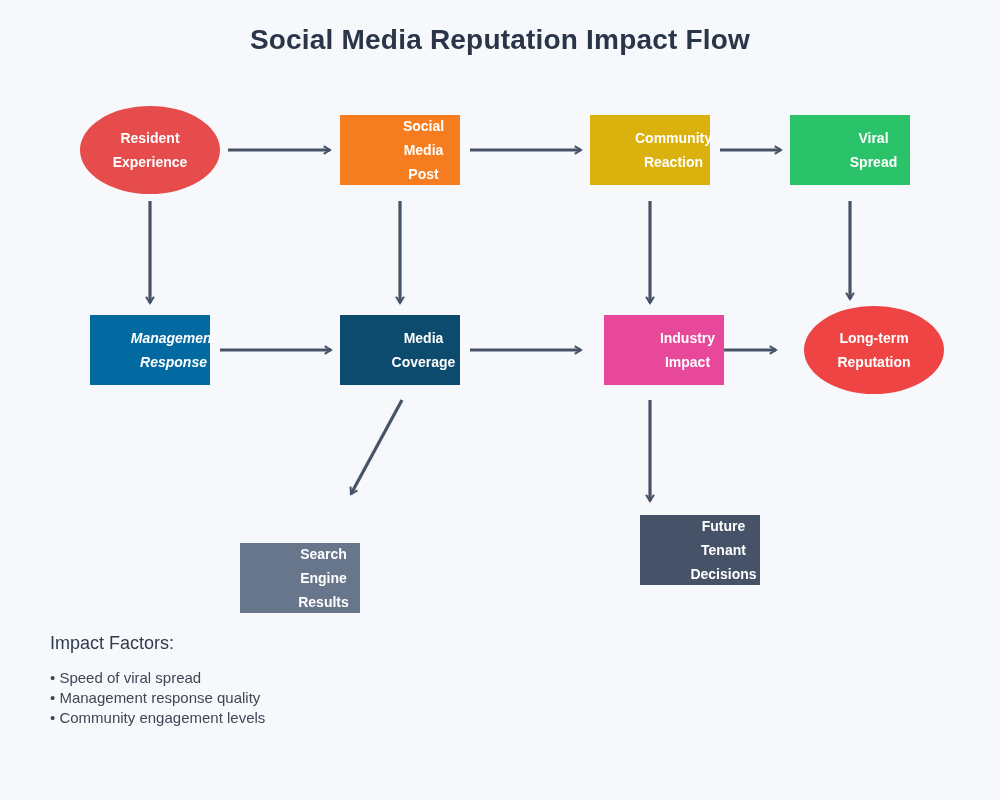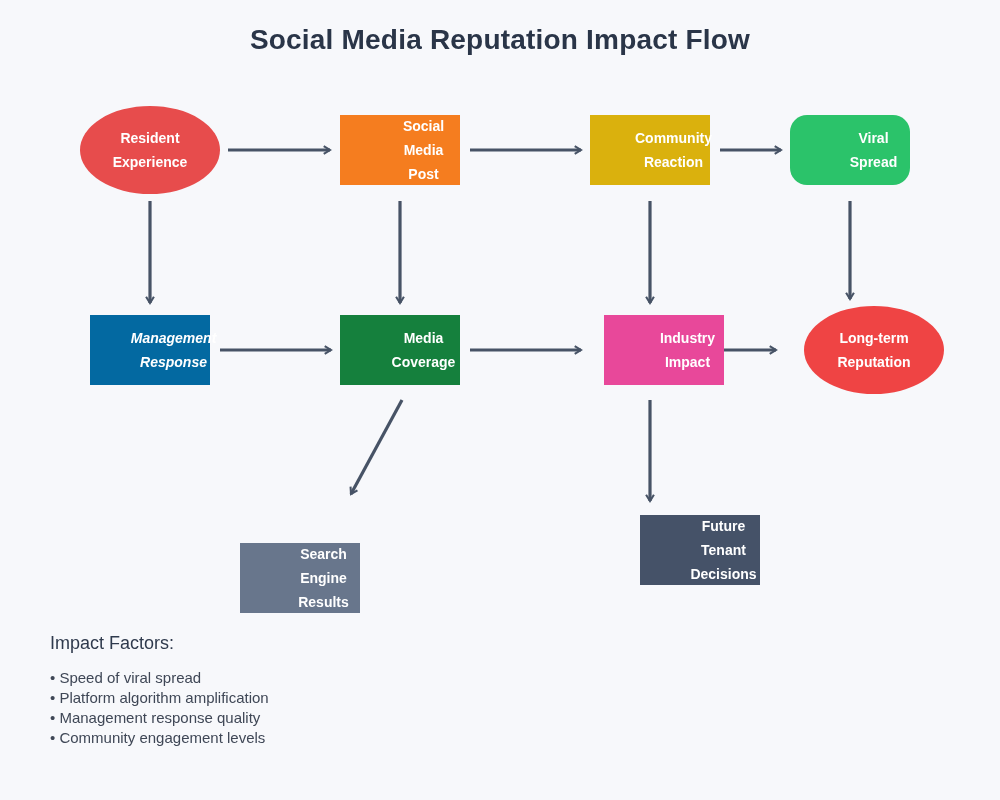--- a/index.html
+++ b/index.html
@@ -101,31 +101,31 @@
 <div class="node shape-rect" style="left: 340px; top: 115px; background-color: rgb(245, 125, 31);">
   <span class="label">Social Media
 Post</span>
 </div>
 
 <div class="node shape-rect" style="left: 590px; top: 115px; background-color: rgb(218, 177, 13);">
   <span class="label">Community
 Reaction</span>
 </div>
 
-<div class="node shape-rect" style="left: 790px; top: 115px; background-color: rgb(43, 195, 106); border-radius: 17px;">
+<div class="node shape-rect" style="left: 790px; top: 115px; background-color: rgb(43, 195, 106);">
   <span class="label">Viral
 Spread</span>
 </div>
 
 <div class="node shape-rect" style="left: 90px; top: 315px; background-color: #0369a1; font-style: italic;">
   <span class="label">Management
 Response</span>
 </div>
 
-<div class="node shape-rect" style="left: 340px; top: 315px; background-color: #15803d;">
+<div class="node shape-rect" style="left: 340px; top: 315px; background-color: #0c4a6e;">
   <span class="label">Media
 Coverage</span>
 </div>
 
 <div class="node shape-rect" style="left: 604px; top: 315px; background-color: rgb(232, 72, 154);">
   <span class="label">Industry
 Impact</span>
 </div>
 
 <div class="node shape-ellipse" style="left: 804px; top: 306px; background-color: #ef4444;">
@@ -139,16 +139,15 @@
 </div>
 
 <div class="node shape-rect" style="left: 640px; top: 515px; background-color: rgb(69, 82, 104);">
   <span class="label">Future Tenant
 Decisions</span>
 </div>
 
 <div class="impact">
   <div class="impact-heading">Impact Factors:</div>
   <div class="impact-item">• Speed of viral spread</div>
-  <div class="impact-item">• Platform algorithm amplification</div>
   <div class="impact-item">• Management response quality</div>
   <div class="impact-item">• Community engagement levels</div>
 </div>
 
 </body></html>

